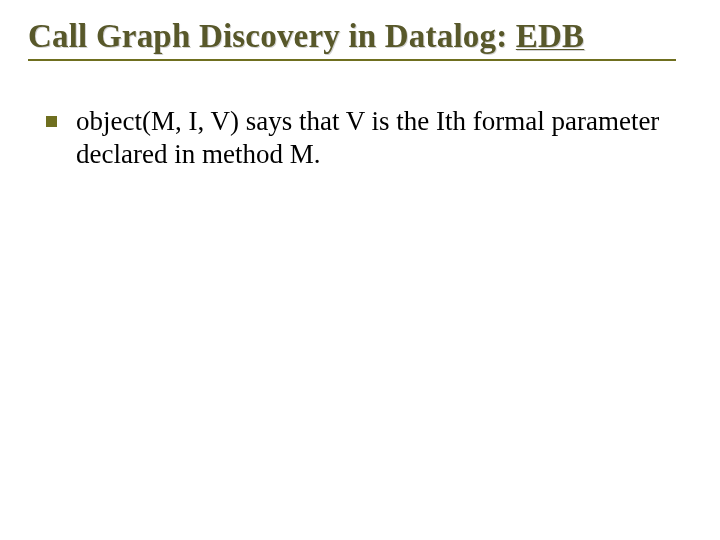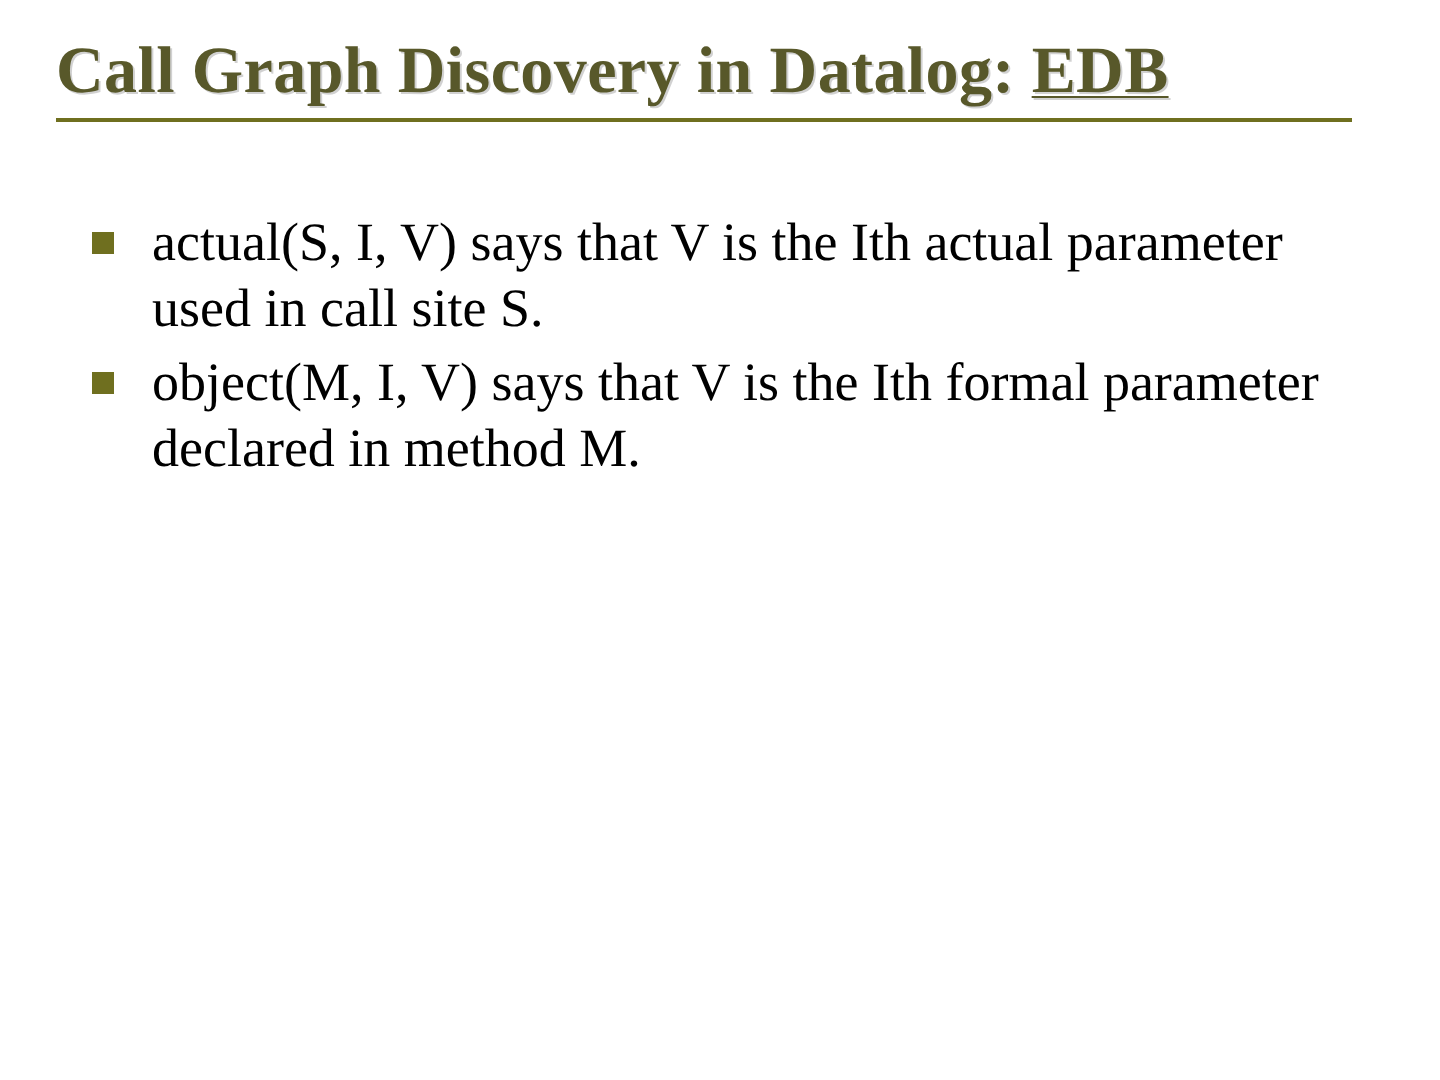--- a/index.html
+++ b/index.html
@@ -64,19 +64,16 @@
 
 <div class="slide">
   <div class="title-wrap">
     <div class="title">
       <span>Call Graph Discovery in Datalog: </span><span class="u">EDB</span>
     </div>
   </div>
 
   <ul class="bullets">
     <li>
-      <span>actual</span><span>(S, I, V) says that V is the Ith actual parameter used in call site S.</span>
-    </li>
-    <li>
       <span>object</span><span>(M, I, V) says that V is the Ith formal parameter declared in method M.</span>
     </li>
   </ul>
 </div>
 
 </body></html>

